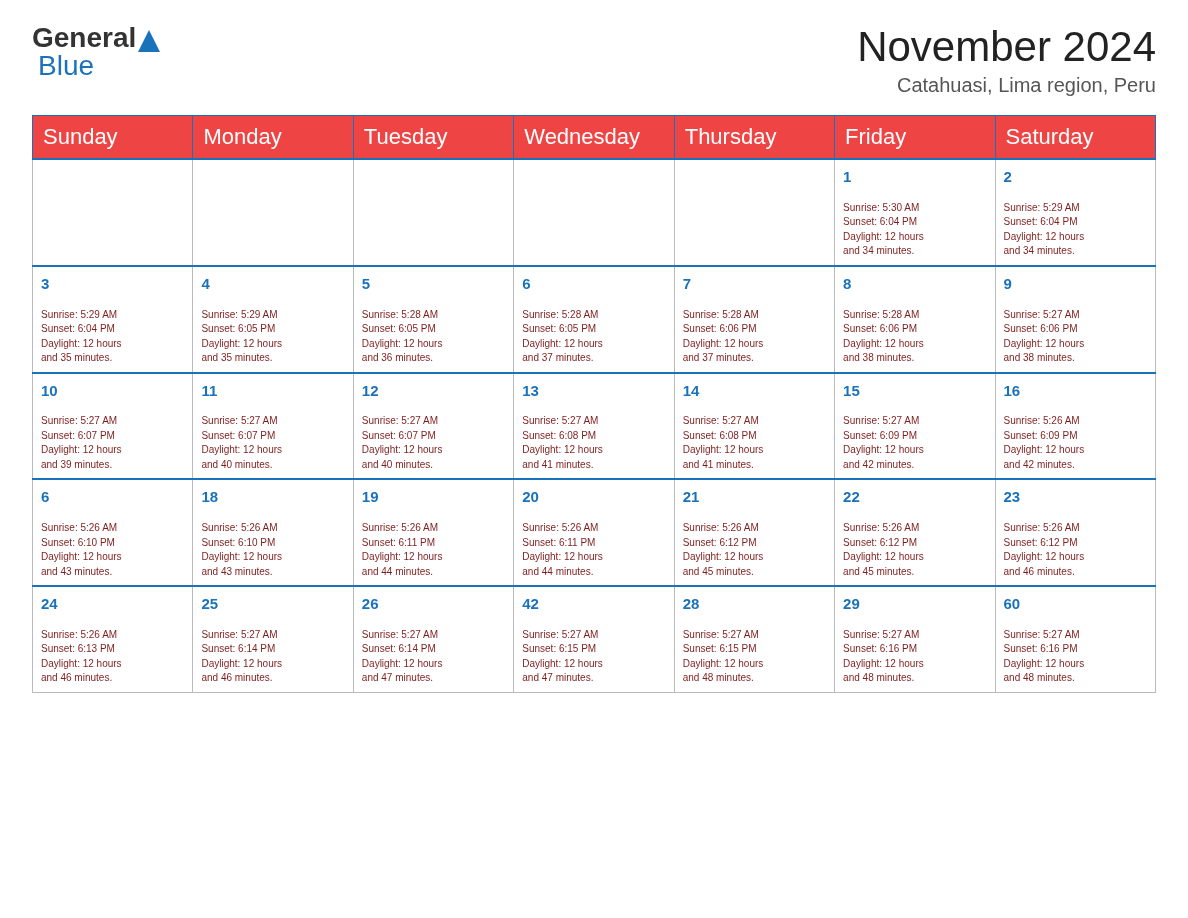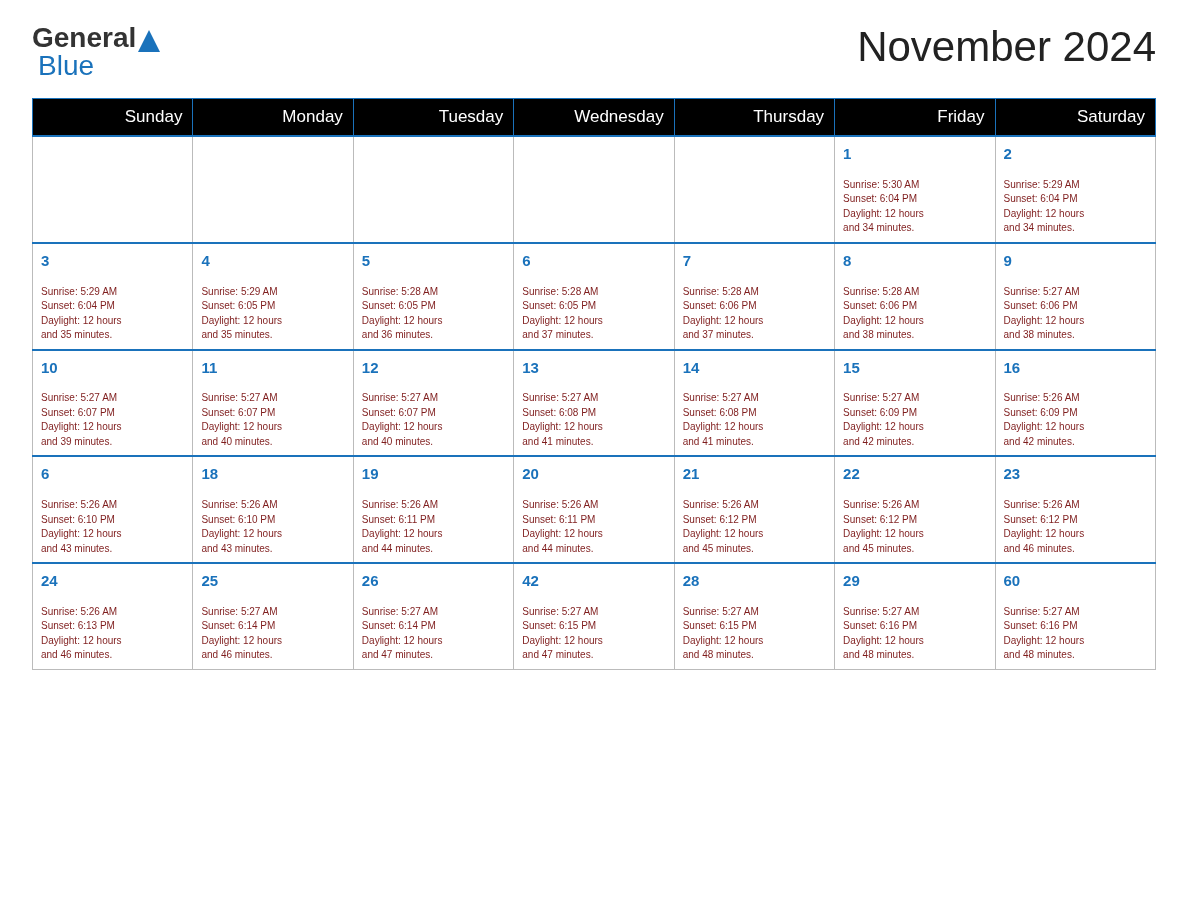--- a/index.html
+++ b/index.html
@@ -49,26 +49,26 @@
       font-size: 20px;
       color: #555;
       margin-top: 4px;
     }
     .calendar {
       width: 100%;
       border-collapse: collapse;
       border: 1px solid #999;
     }
     .calendar th {
-      background-color: #000000;
+      background-color: #ef4444;
       color: #fff;
-      font-size: 17px;
+      font-size: 22px;
       font-weight: normal;
       padding: 8px 10px;
-      text-align: right;
+      text-align: left;
       border: 1px solid #1a72bb;
     }
     .calendar td {
       vertical-align: top;
       padding: 6px 8px;
       border: 1px solid #bbb;
       width: 14.28%;
       font-size: 12.5px;
       color: #222;
       min-height: 100px;
@@ -101,20 +101,21 @@
     <div style="display:flex; align-items:flex-end;">
       <span class="logo-general">General</span>
       <svg width="22" height="22" viewBox="0 0 22 22" style="margin-left:2px; margin-top:-4px;">
         <polygon points="0,22 11,0 22,22" fill="#1a72bb"></polygon>
       </svg>
     </div>
     <span class="logo-blue" style="color:#1a72bb; font-size:28px; font-weight:normal; margin-left:6px;">Blue</span>
   </div>
   <div class="title-block">
     <div class="main-title">November 2024</div>
+    <div class="subtitle">Catahuasi, Lima region, Peru</div>
   </div>
 </div>
 
 <table class="calendar">
   <thead>
     <tr>
     <th>Sunday</th>
         <th>Monday</th>
         <th>Tuesday</th>
         <th>Wednesday</th>

